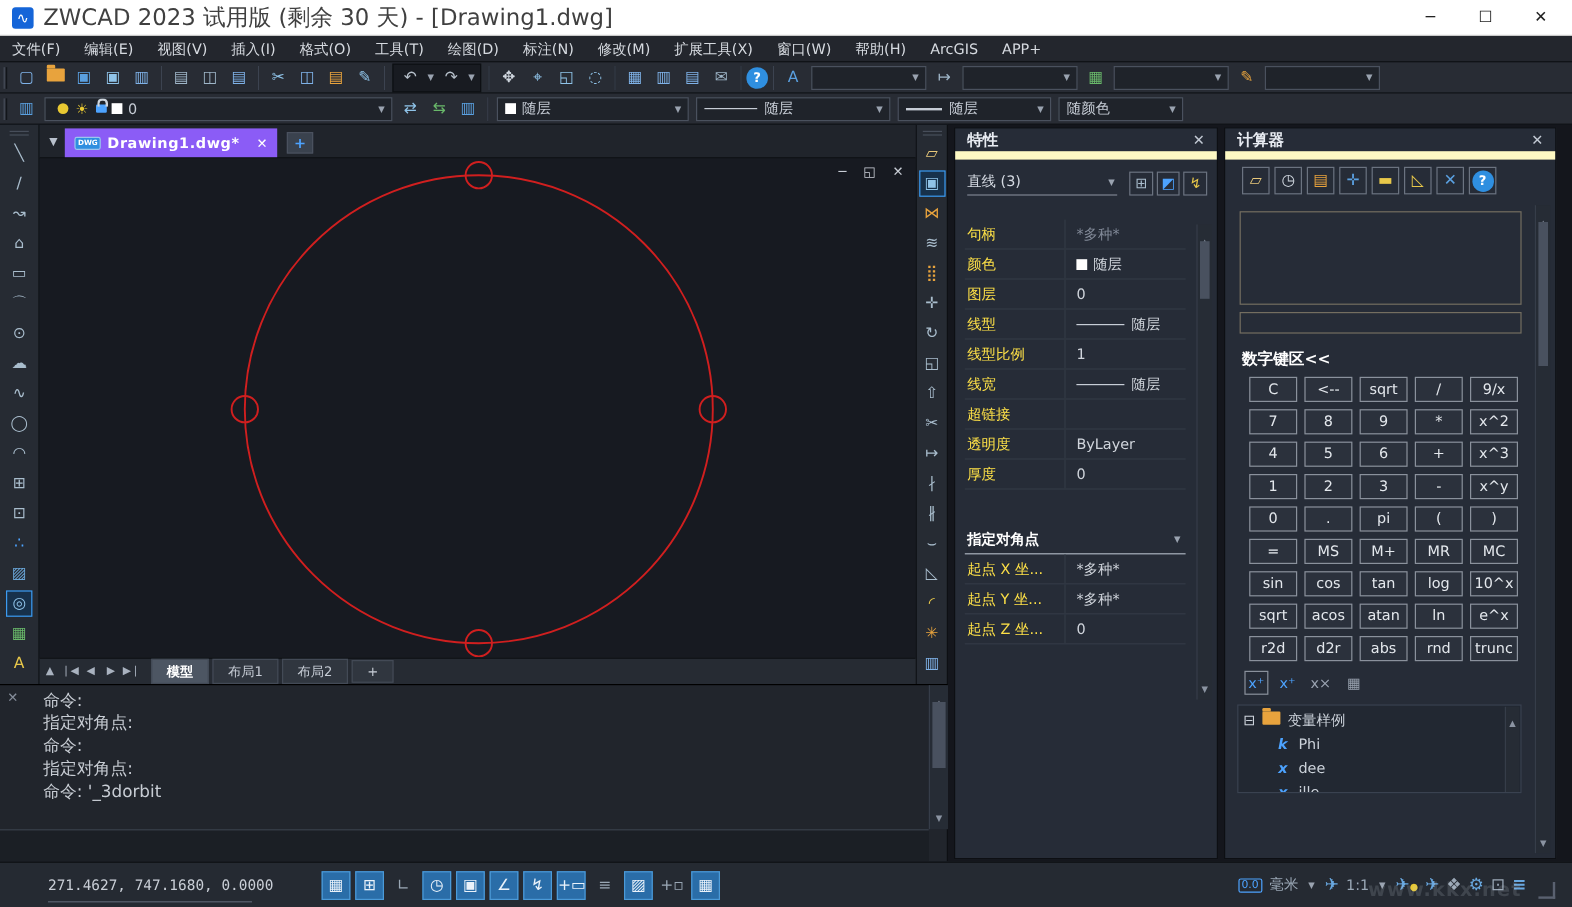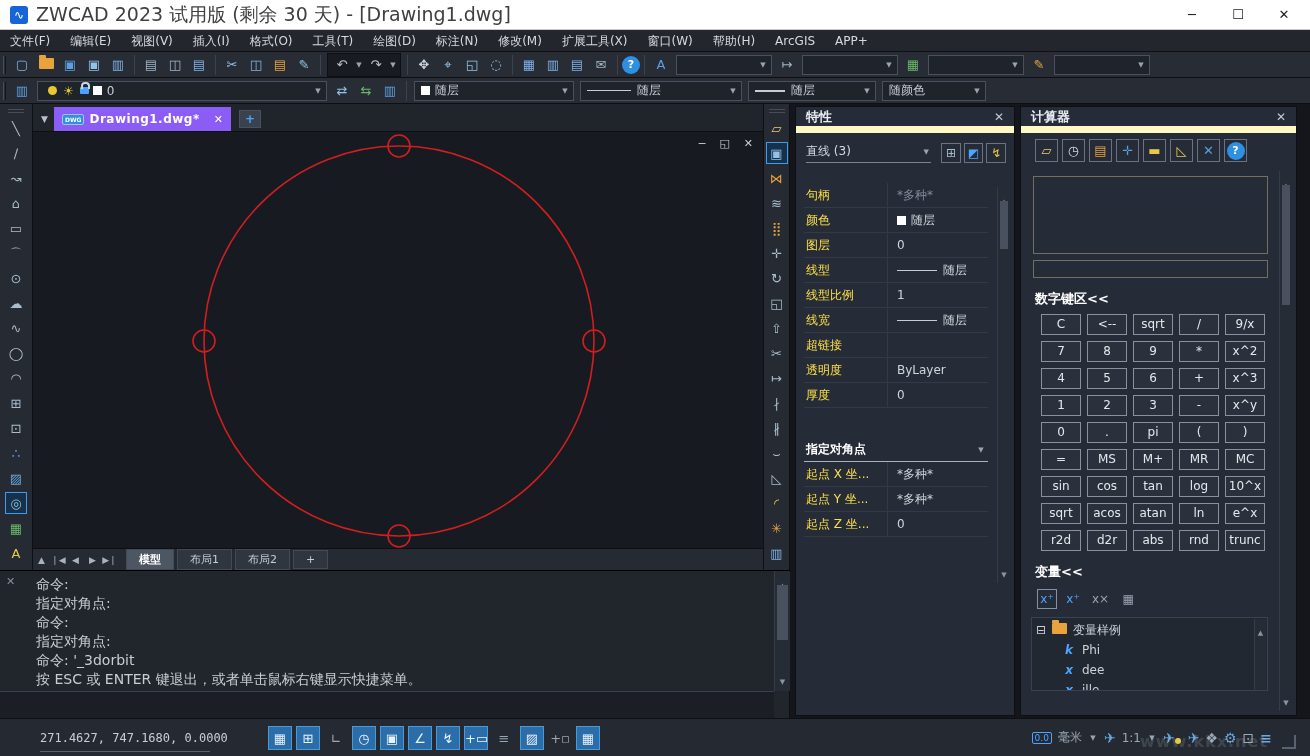--- a/index.html
+++ b/index.html
@@ -318,21 +318,21 @@
     <span class="navbtn">▶</span>
     <span class="navbtn" style="margin-right:8px">▶❘</span>
   <span class="ltab active">模型</span>
       <span class="ltab">布局1</span>
       <span class="ltab">布局2</span>
       <span class="ltab">+</span>
     </div>
 
   <div class="abs cmd">
     <span class="x">✕</span>
-    <div class="cmd-lines" id="cmdlines"><div>命令:</div><div>指定对角点:</div><div>命令:</div><div>指定对角点:</div><div>命令: '_3dorbit</div><div>按 ESC 或 ENTER 键退出，或者单击鼠标右键显示快捷菜单。</div></div>
+    <div class="cmd-lines" id="cmdlines"><div>命令:</div><div>指定对角点:</div><div>命令:</div><div>指定对角点:</div><div>命令: '_3dorbit</div></div>
     <div class="cmd-input"></div>
     <div class="sb" style="left:774px;top:0;width:16px;height:120px">
       <span class="up" style="top:2px"></span>
       <div class="sbt" style="top:14px;height:55px"></div>
       <span class="dn" style="bottom:3px"></span>
     </div>
   </div>
 
   <div class="abs panel props">
     <div class="phead">
@@ -504,21 +504,20 @@
         <div class="ckey">acos</div>
         <div class="ckey">atan</div>
         <div class="ckey">ln</div>
         <div class="ckey">e^x</div>
         <div class="ckey">r2d</div>
         <div class="ckey">d2r</div>
         <div class="ckey">abs</div>
         <div class="ckey">rnd</div>
         <div class="ckey">trunc</div>
       </div>
-    <div class="csec">变量&lt;&lt;</div>
     <div class="var-tb" id="vartb">
         <span class="vico boxed">x⁺</span>
         <span class="vico">x⁺</span>
         <span class="vico" style="color: rgb(154, 163, 176);">x×</span>
         <span class="vico" style="color: rgb(154, 163, 176);">▦</span>
       </div>
     <div class="tree">
       <div id="treerows" style="padding:2px 0 0 4px">
           <div class="trow">
             <span>⊟</span>

